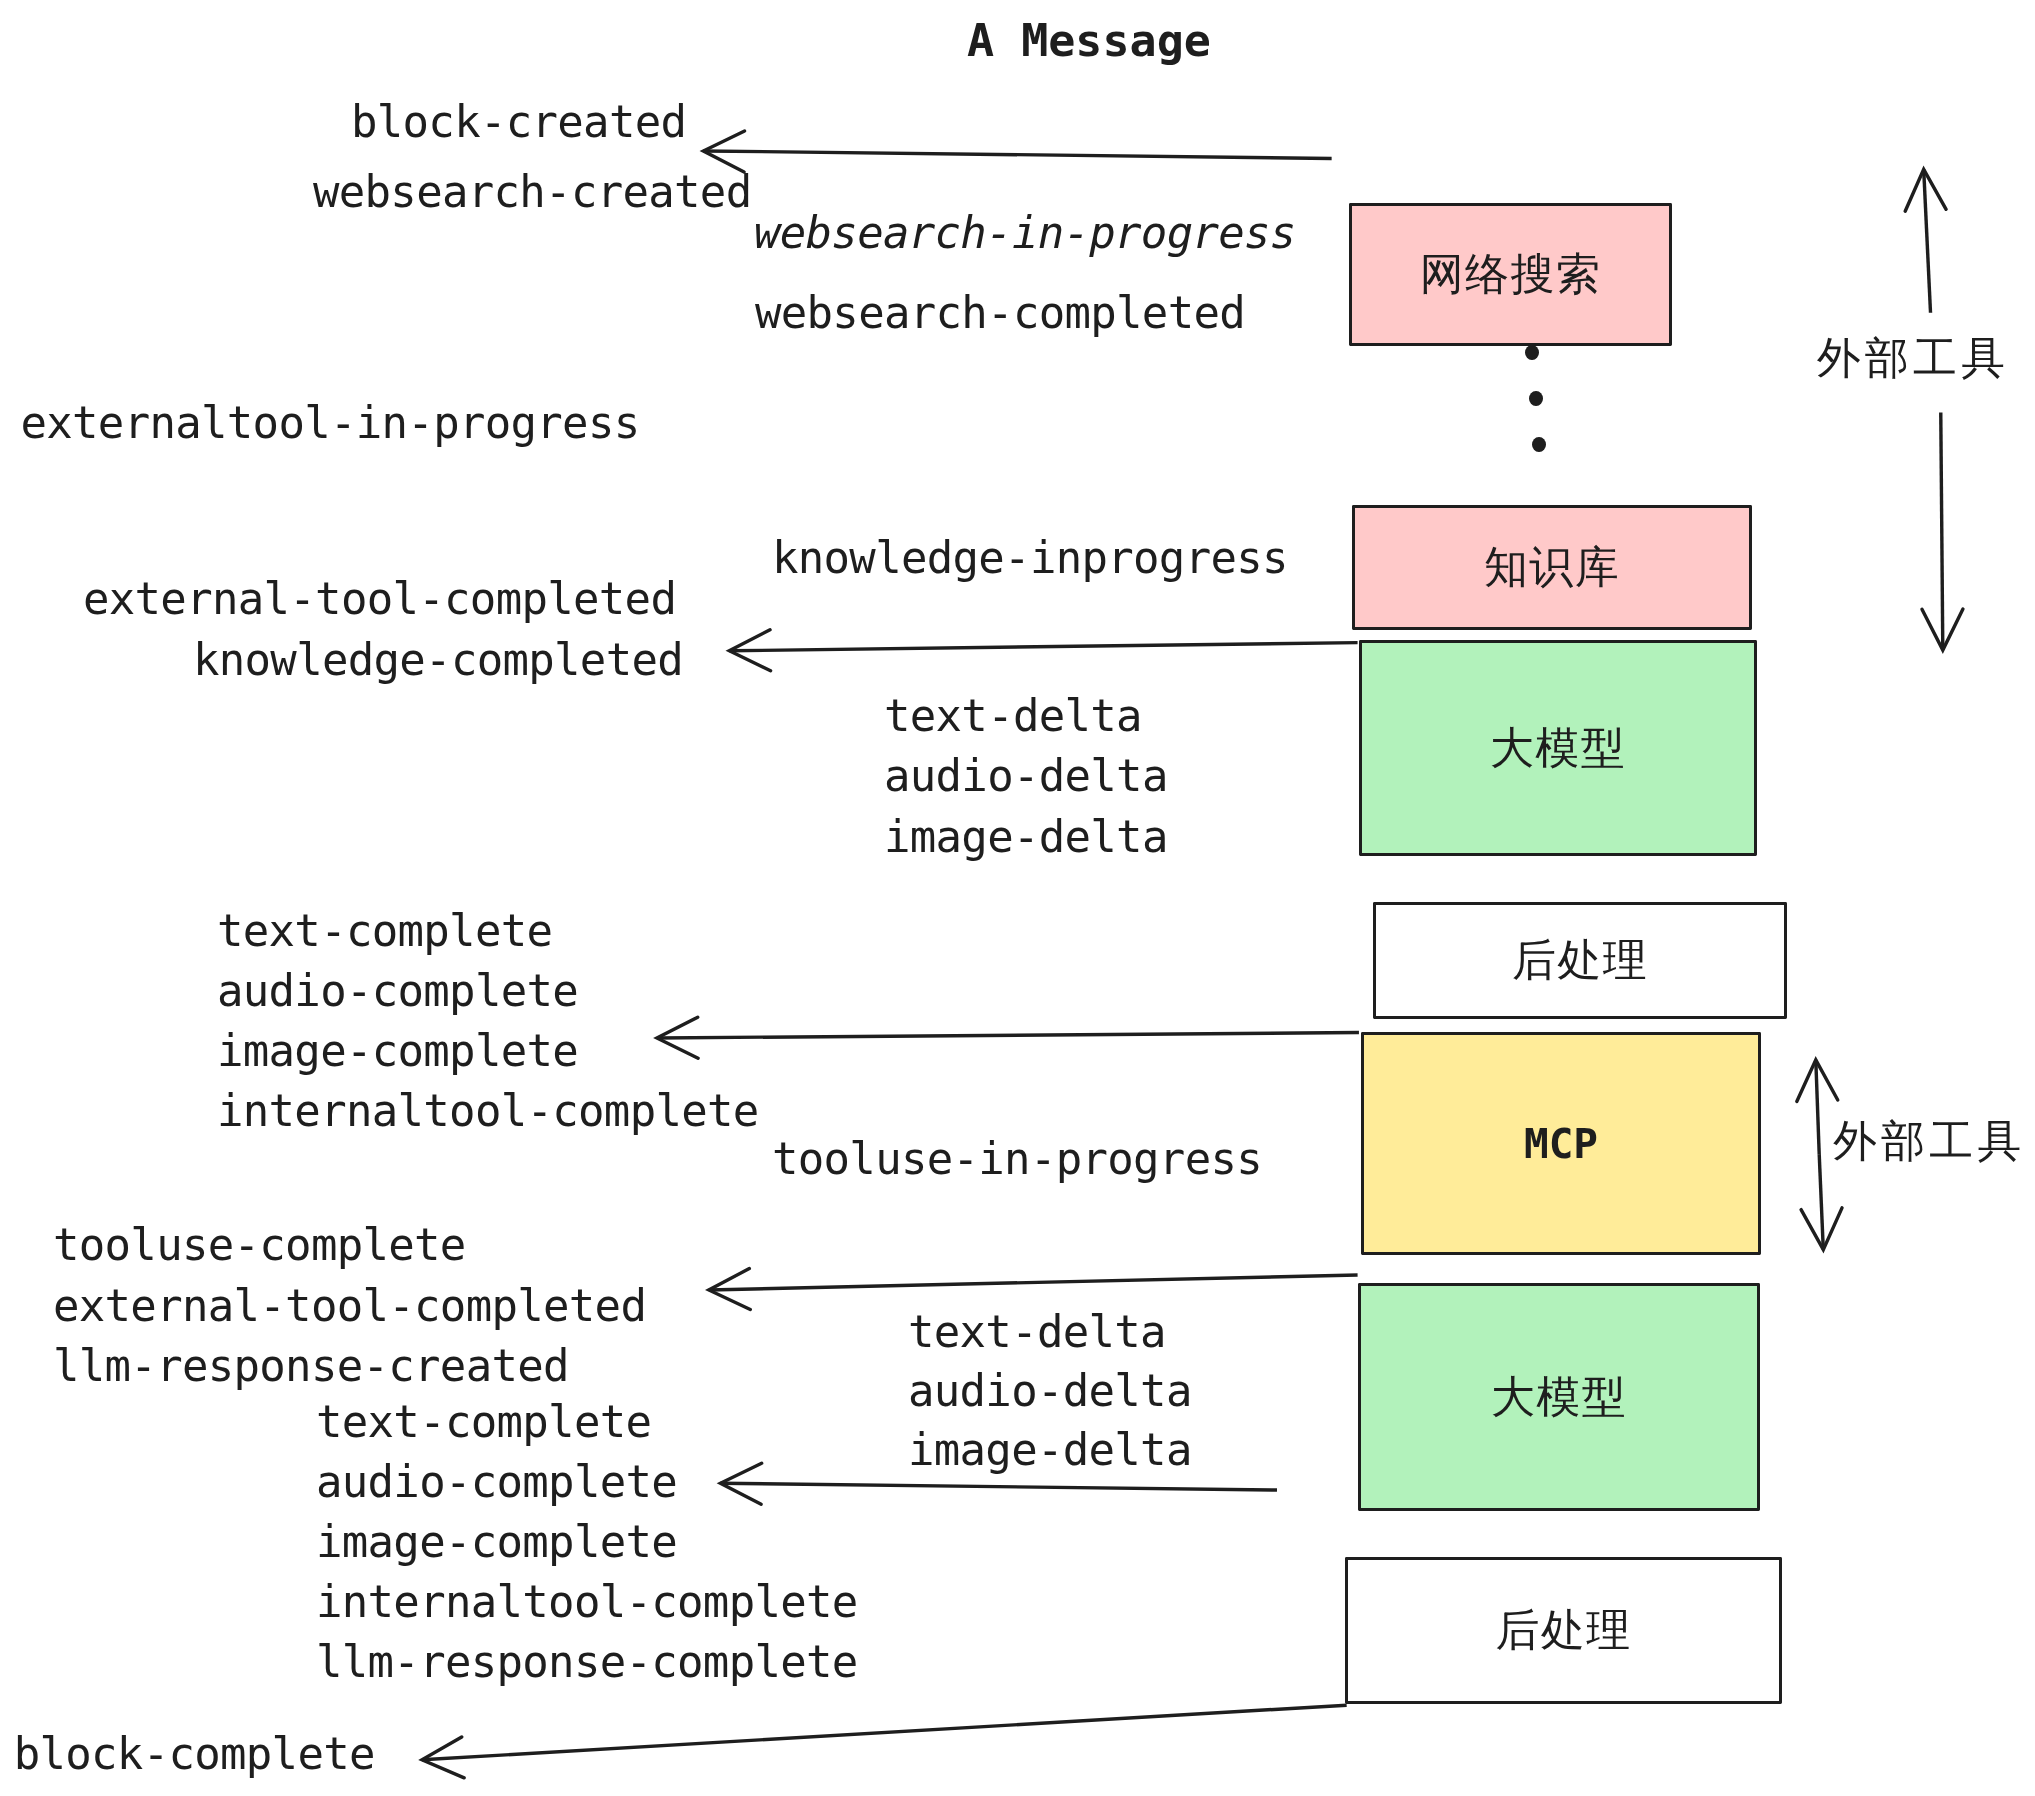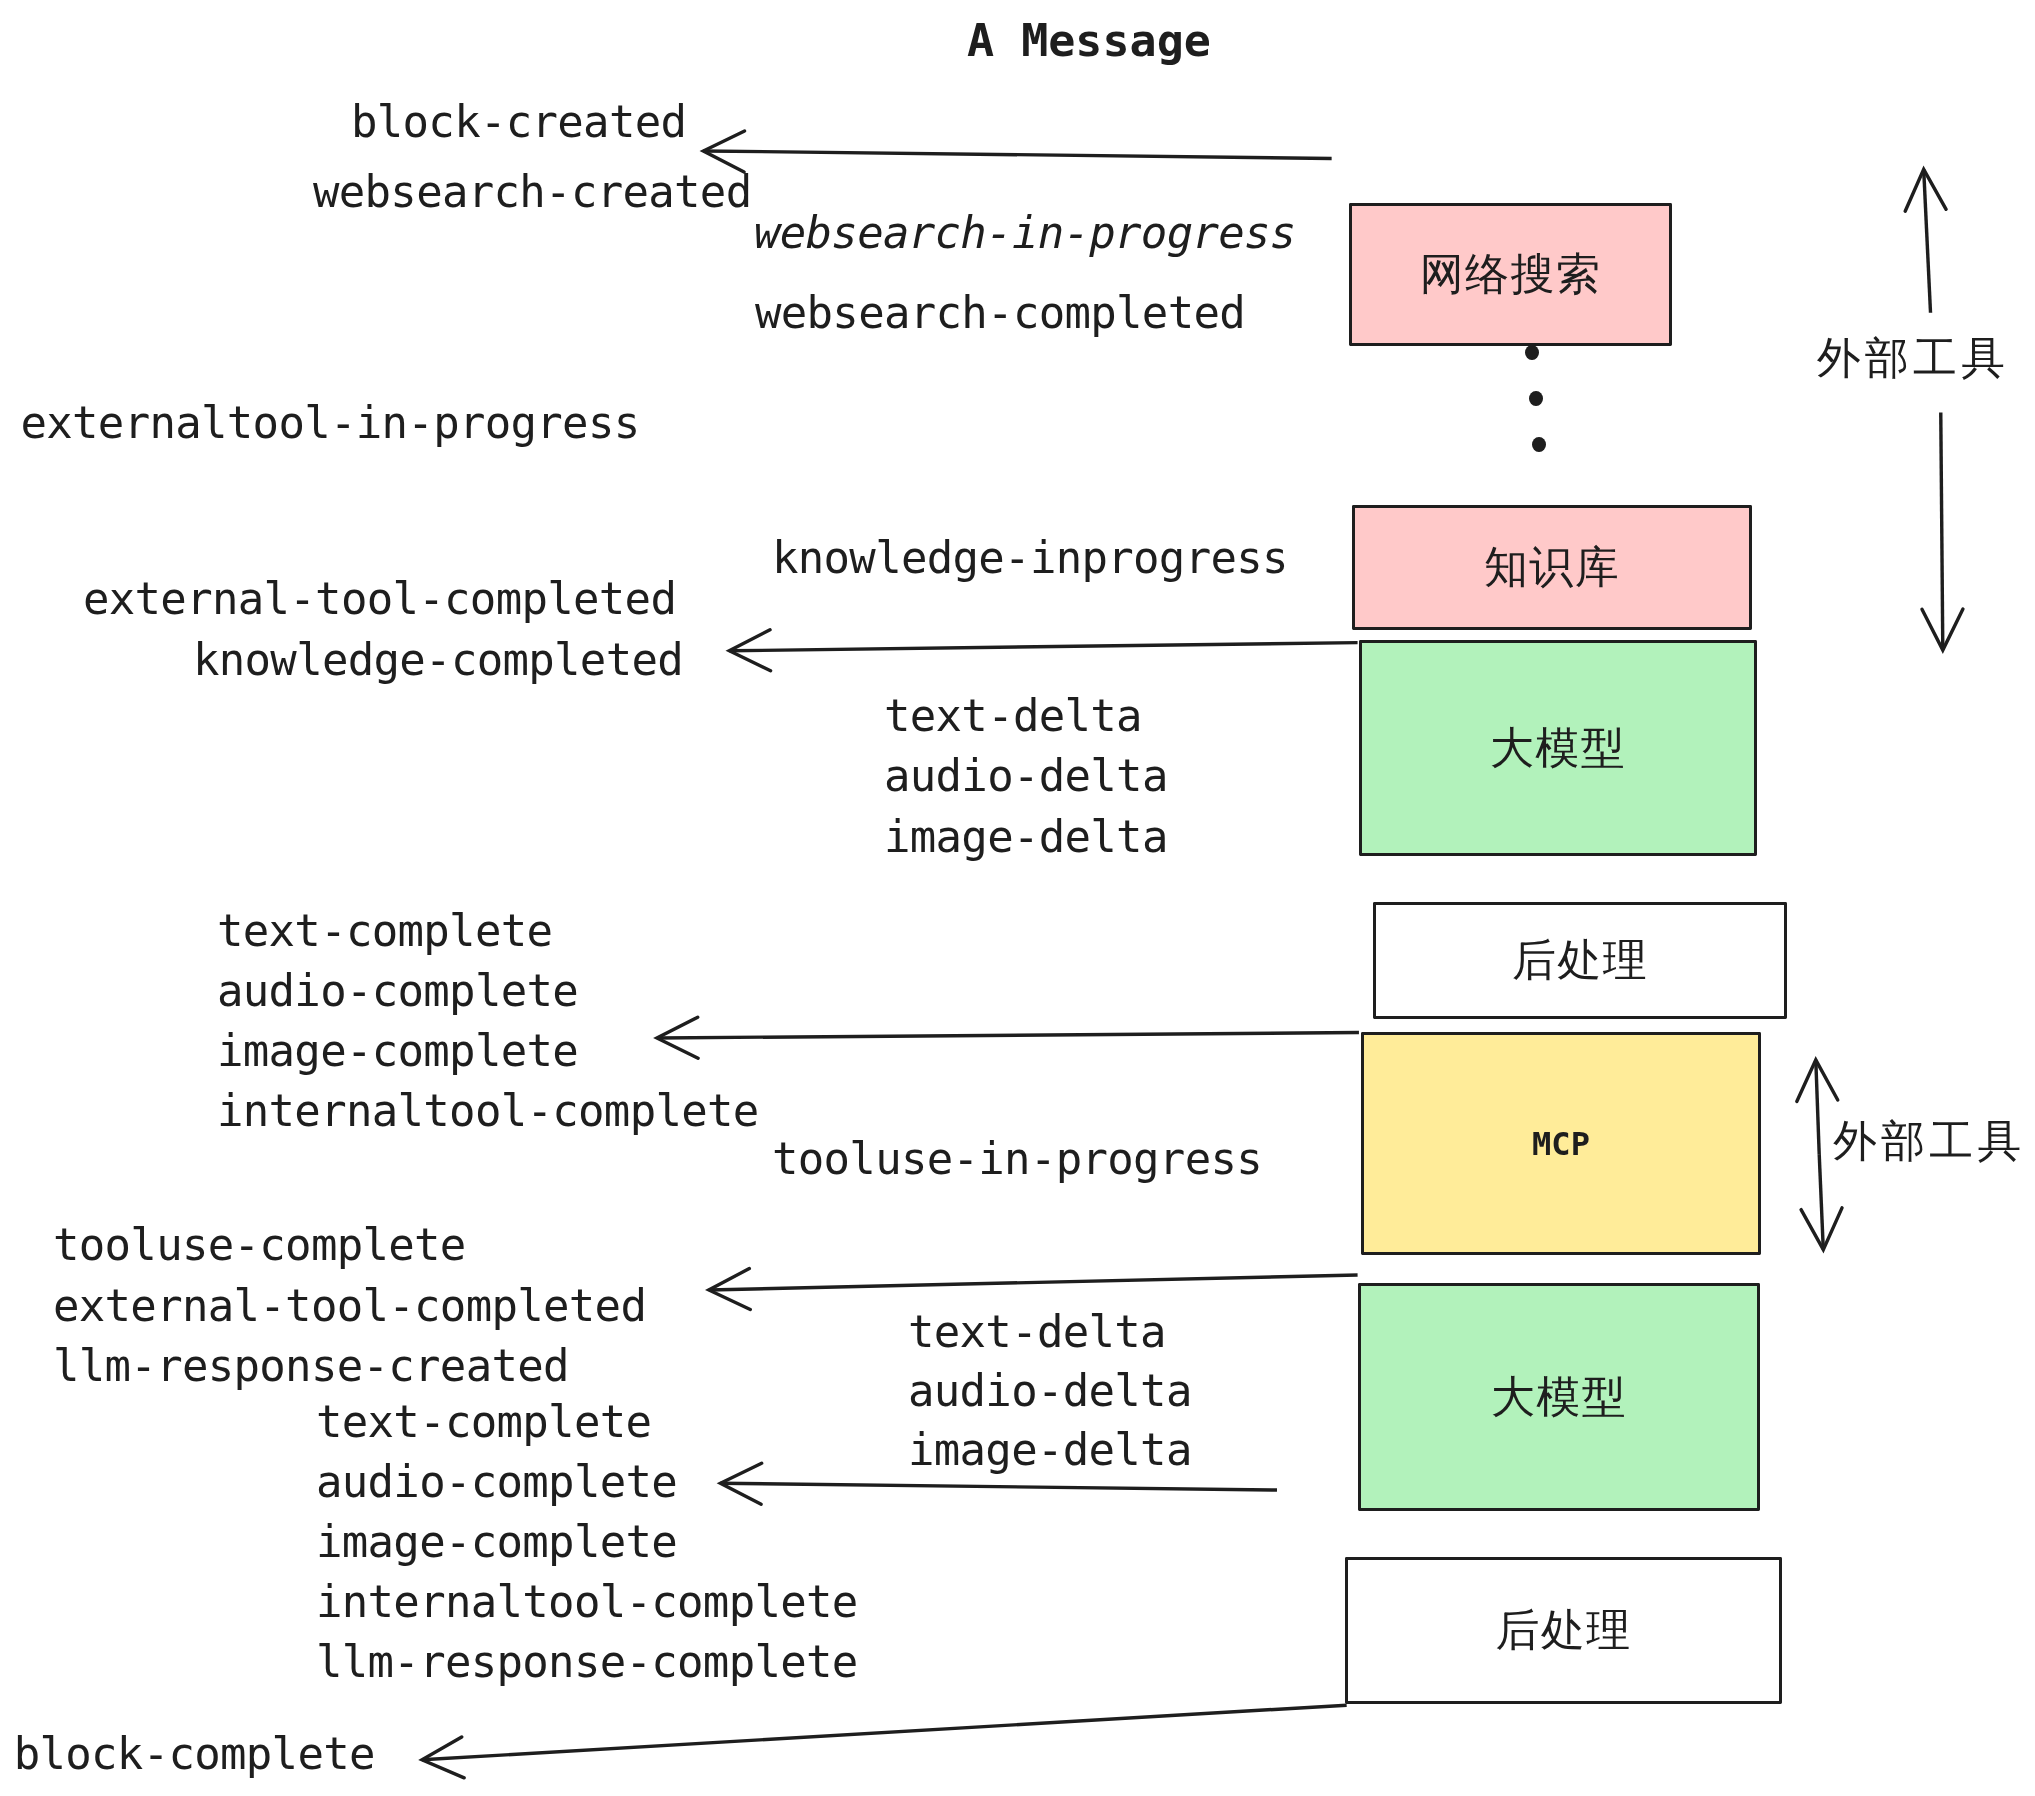--- a/index.html
+++ b/index.html
@@ -21,21 +21,21 @@
     display:flex;align-items:center;justify-content:center;
     font-family:"Liberation Sans", sans-serif;font-size:44px;
     border-radius:1.4px;z-index:2;letter-spacing:1.4px;
   }
   .pink{background:#ffc9c9;}
   .green{background:#b2f2bb;}
   .yellow{background:#ffec99;}
   .white{background:#ffffff;}
   .mcp-font{
     font-family:"DejaVu Sans Mono", monospace;font-weight:bold;
-    font-size:32px;letter-spacing:0;
+    font-size:41px;letter-spacing:0;
   }
   .cjk-side{
     position:absolute;font-family:"Liberation Sans", sans-serif;
     font-size:44px;letter-spacing:4.1px;white-space:nowrap;z-index:3;
   }
   .side-bg{background:#ffffff;padding:0 2.7px;}
   .dot{
     position:absolute;width:13.7px;height:15px;border-radius:50%;
     background:#1e1e1e;z-index:2;
   }

